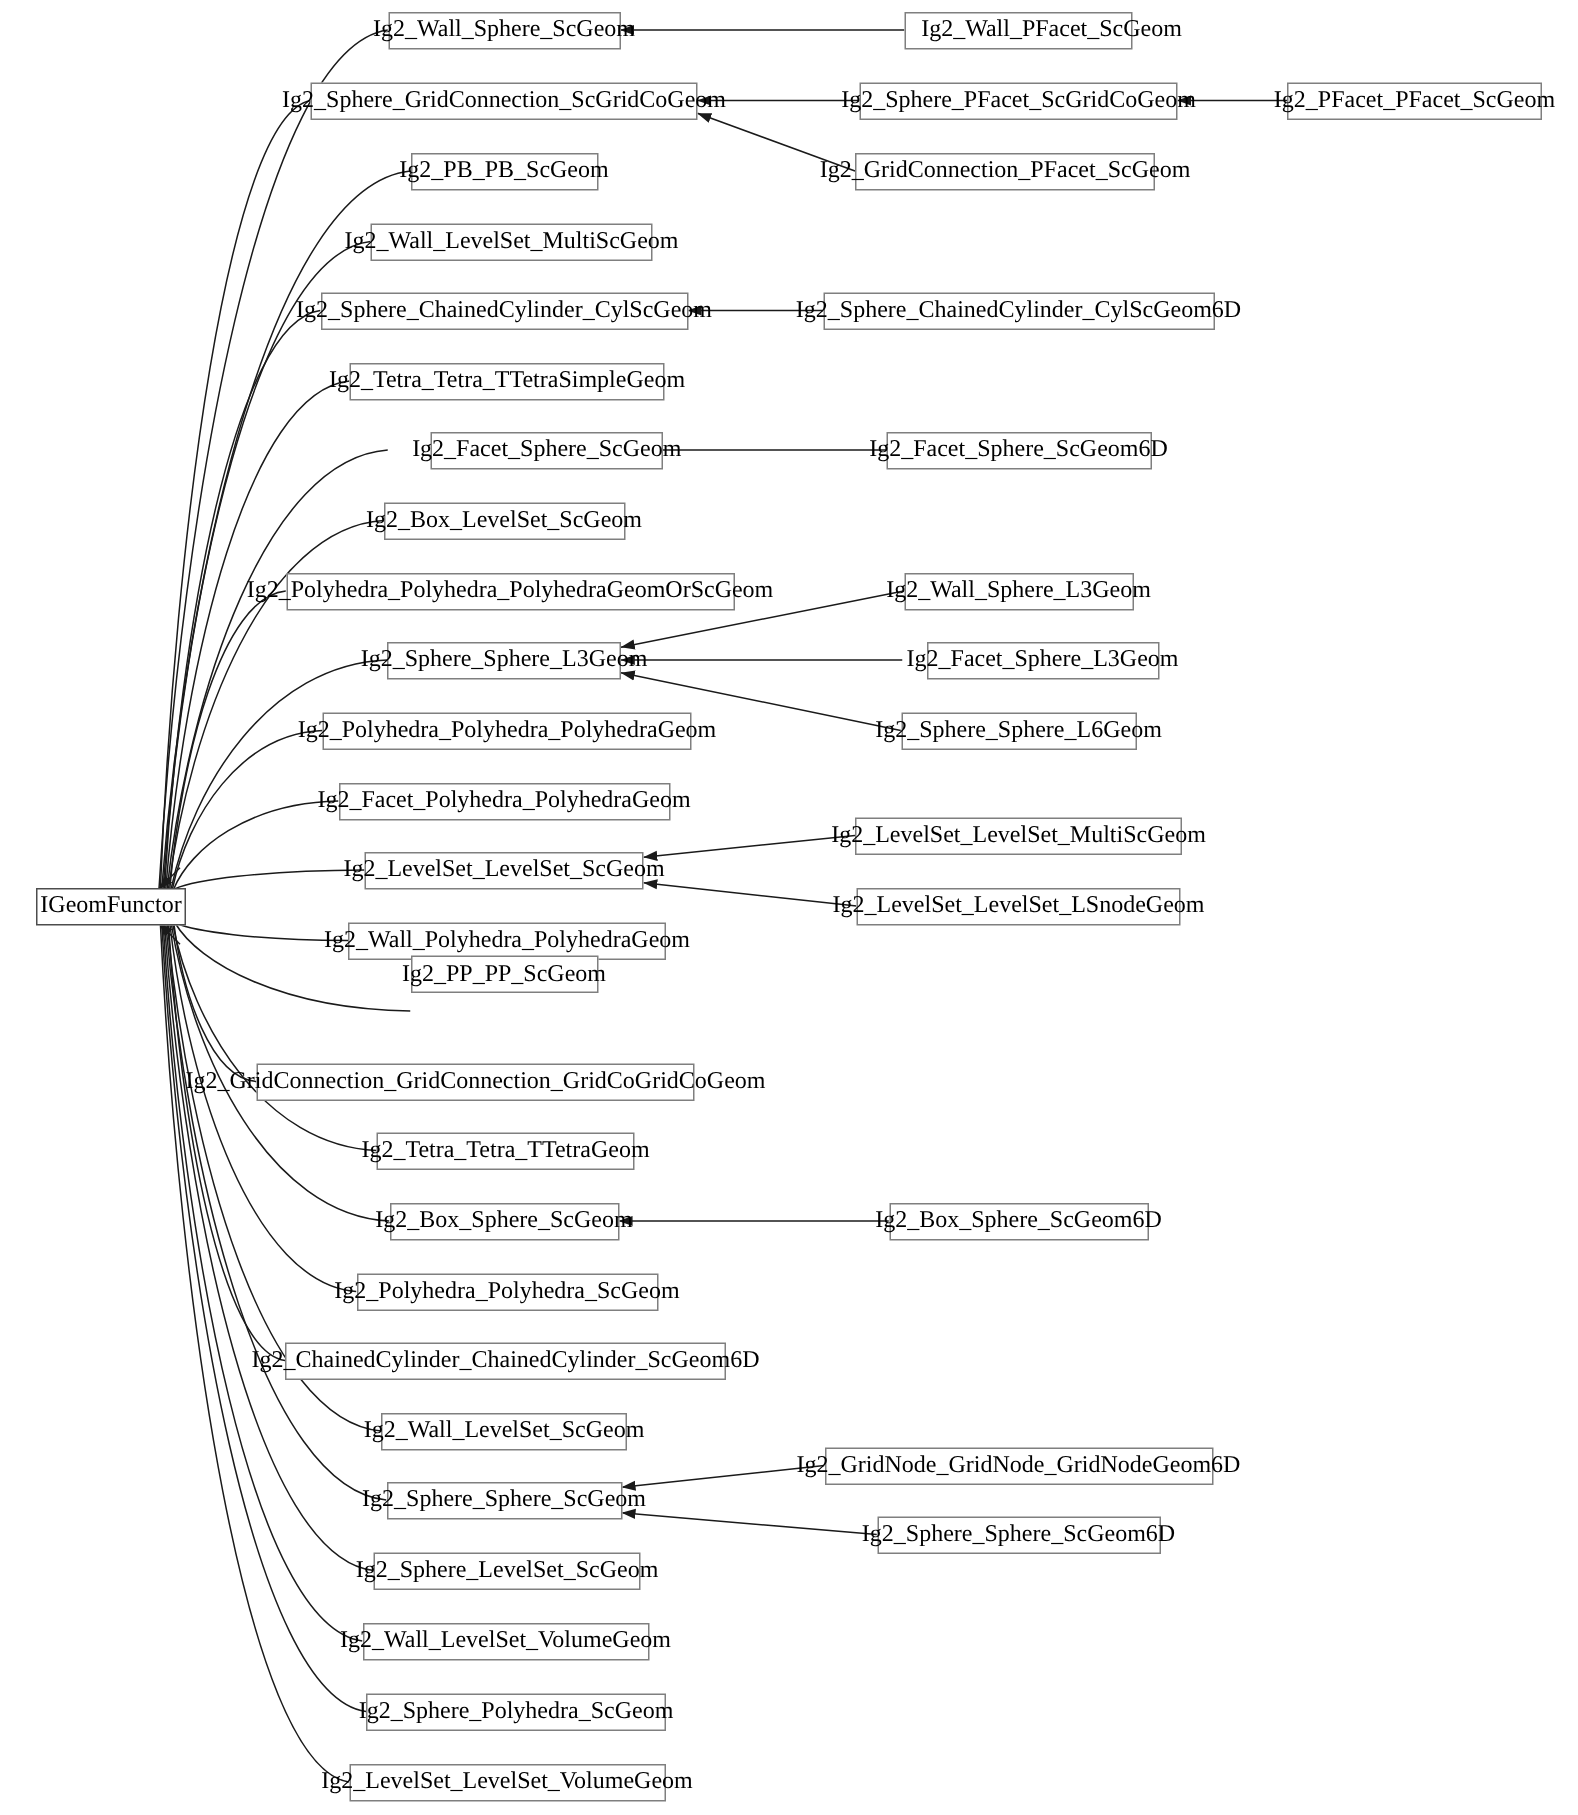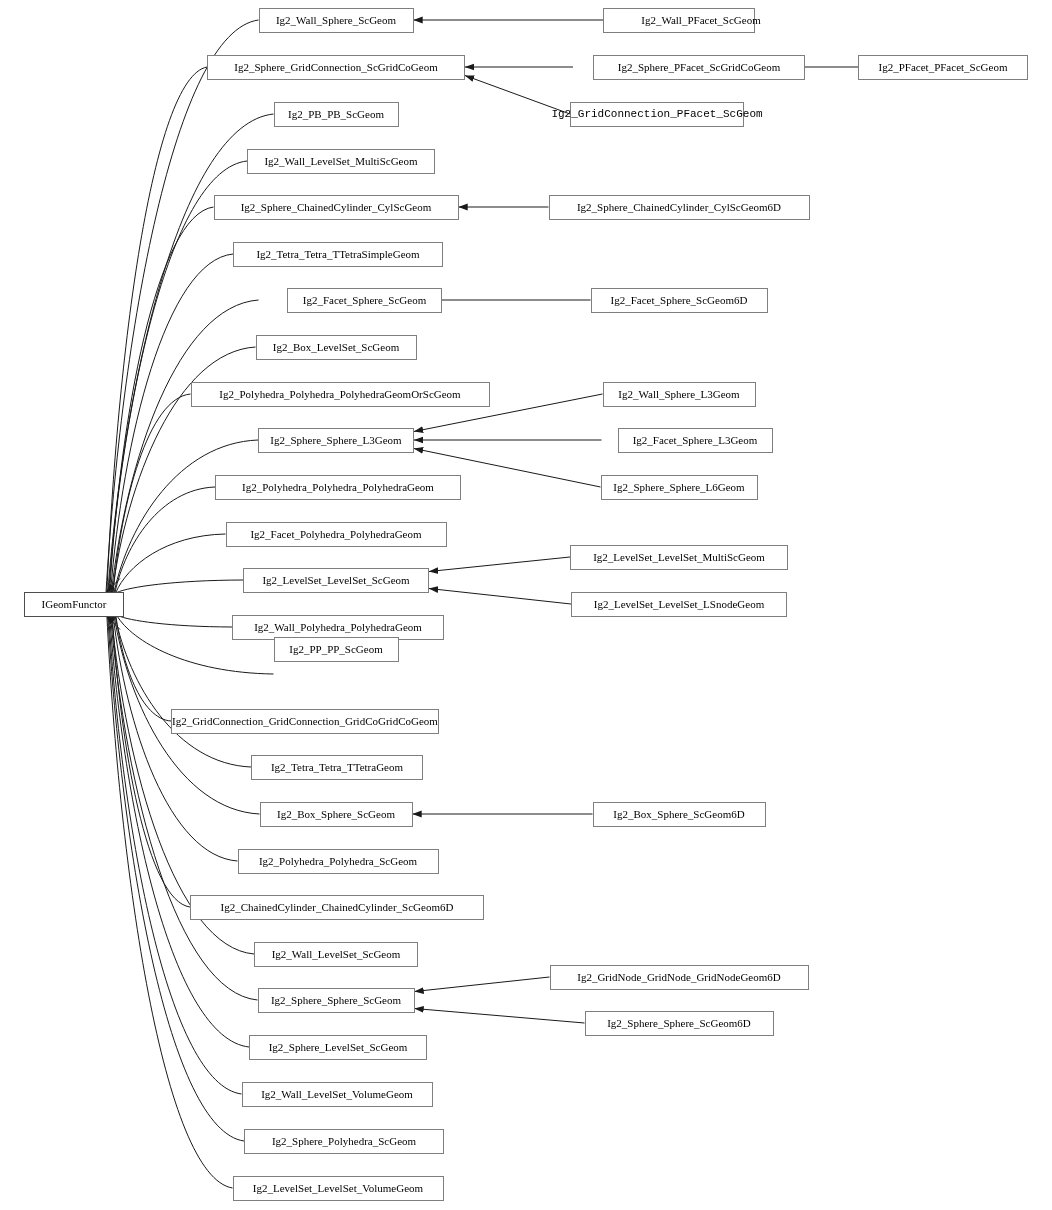--- a/index.html
+++ b/index.html
@@ -11,21 +11,21 @@
     overflow:hidden;
     font-family:"Liberation Serif","DejaVu Serif",serif;
   }
   #edges{position:absolute;left:0;top:0;width:1052px;height:1210px;}
   .node{
     position:absolute;
     box-sizing:border-box;
     border:1px solid #7f7f7f;
     background:#ffffff;
     color:#000000;
-    font-size:11px;
+    font-size:16px;
     line-height:1;
     display:flex;
     align-items:center;
     justify-content:center;
     white-space:nowrap;
     height:25px;
     letter-spacing:0px;
   }
   .node span{pointer-events:none;}
   .root{border-color:#4d4d4d;}
@@ -125,21 +125,21 @@
       </div>
       <div class="node" style="left: 243px; top: 567.5px; width: 186px;">
         <span>Ig2_LevelSet_LevelSet_ScGeom</span>
       </div>
       <div class="node" style="left: 232px; top: 614.5px; width: 212px;">
         <span>Ig2_Wall_Polyhedra_PolyhedraGeom</span>
       </div>
       <div class="node" style="left: 273.5px; top: 637px; width: 125px;">
         <span>Ig2_PP_PP_ScGeom</span>
       </div>
-      <div class="node" style="left: 171px; top: 708.5px; width: 268px;">
+      <div class="node" style="left: 171px; top: 708.5px; width: 292px;">
         <span>Ig2_GridConnection_GridConnection_GridCoGridCoGeom</span>
       </div>
       <div class="node" style="left: 251px; top: 754.5px; width: 172px; align-items: center;">
         <span>Ig2_Tetra_Tetra_TTetraGeom</span>
       </div>
       <div class="node" style="left: 259.5px; top: 801.5px; width: 153px;">
         <span>Ig2_Box_Sphere_ScGeom</span>
       </div>
       <div class="node" style="left: 237.5px; top: 848.5px; width: 201px;">
         <span>Ig2_Polyhedra_Polyhedra_ScGeom</span>
@@ -161,24 +161,24 @@
       </div>
       <div class="node" style="left: 244px; top: 1128.5px; width: 200px;">
         <span>Ig2_Sphere_Polyhedra_ScGeom</span>
       </div>
       <div class="node" style="left: 232.5px; top: 1175.5px; width: 211px;">
         <span>Ig2_LevelSet_LevelSet_VolumeGeom</span>
       </div>
       <div class="node" style="left: 603px; top: 7.5px; width: 152px; padding-left: 44px;">
         <span>Ig2_Wall_PFacet_ScGeom</span>
       </div>
-      <div class="node" style="left: 573px; top: 54.5px; width: 212px; margin-left: 20px;">
+      <div class="node" style="left: 573px; top: 54.5px; width: 212px;">
         <span>Ig2_Sphere_PFacet_ScGridCoGeom</span>
       </div>
-      <div class="node" style="left: 570px; top: 101.5px; width: 174px; font-family: Liberation Mono, monospace;">
+      <div class="node" style="left: 570px; top: 101.5px; width: 200px;">
         <span>Ig2_GridConnection_PFacet_ScGeom</span>
       </div>
       <div class="node" style="left: 548.5px; top: 194.5px; width: 261px;">
         <span>Ig2_Sphere_ChainedCylinder_CylScGeom6D</span>
       </div>
       <div class="node" style="left: 590.5px; top: 287.5px; width: 177px;">
         <span>Ig2_Facet_Sphere_ScGeom6D</span>
       </div>
       <div class="node" style="left: 602.5px; top: 381.5px; width: 153px;">
         <span>Ig2_Wall_Sphere_L3Geom</span>

